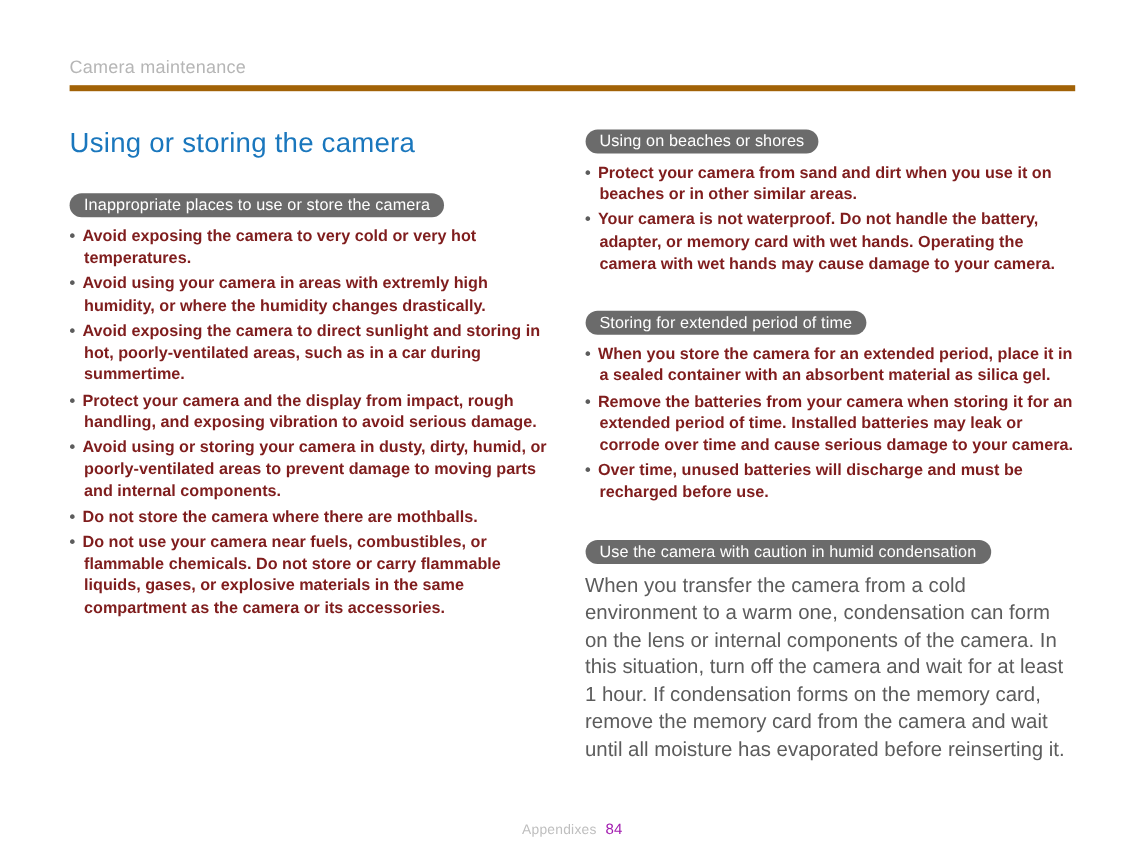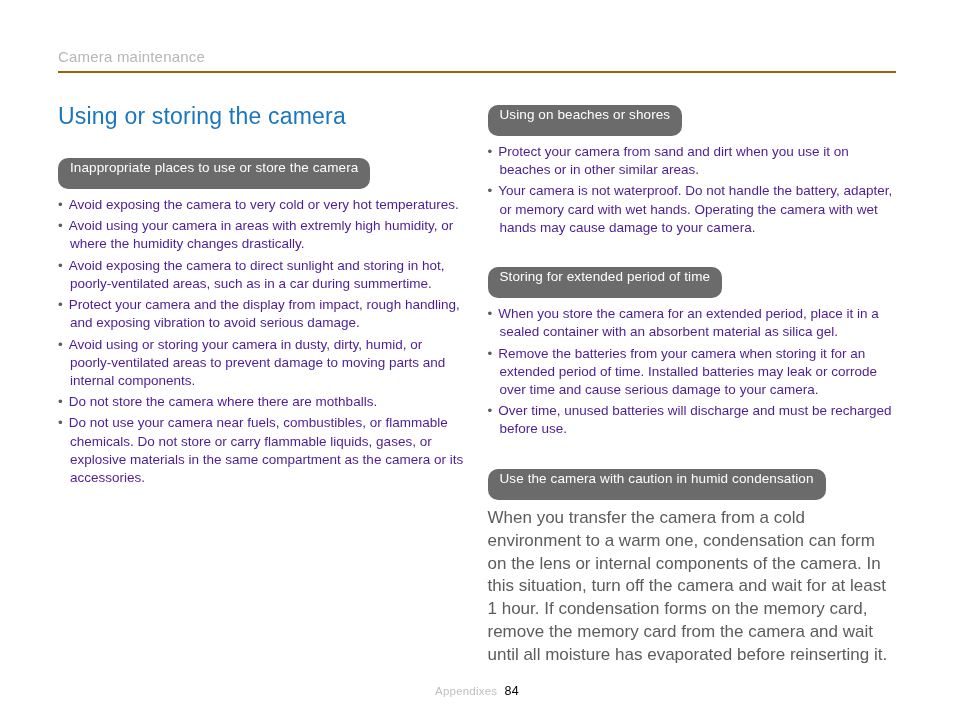--- a/index.html
+++ b/index.html
@@ -1,29 +1,29 @@
 <!DOCTYPE html>
 <html><head>
 <meta charset="utf-8">
 <style>
   * { box-sizing: border-box; margin: 0; padding: 0; }
   html, body { width: 954px; height: 720px; background: #ffffff; font-family: Arial, Helvetica, sans-serif; color: #5c5c5c; }
   .page { padding: 48px 58px 0 58px; position: relative; height: 720px; }
-  .running-head { font-size: 15px; font-weight: 300; color: #b6b6b6; letter-spacing: 0.2px; border-bottom: 2px solid #a16207; padding-bottom: 6px; margin-bottom: 30px; }
+  .running-head { font-size: 15px; font-weight: 300; color: #b6b6b6; letter-spacing: 0.2px; border-bottom: 5px solid #a16207; padding-bottom: 6px; margin-bottom: 30px; }
   .cols { display: flex; gap: 21px; }
   .col { flex: 1; }
   .main-heading { font-size: 23px; font-weight: 400; color: #1a77bd; letter-spacing: 0.2px; margin-bottom: 28px; }
-  .pill { display: inline-block; background: #6b6b6b; color: #ffffff; border-radius: 10px; padding: 2px 12px 14px; font-size: 13.5px; font-weight: 400; letter-spacing: 0.1px; margin-bottom: 7px; }
+  .pill { display: inline-block; background: #6b6b6b; color: #ffffff; border-radius: 10px; padding: 2px 12px 3px; font-size: 13.5px; font-weight: 400; letter-spacing: 0.1px; margin-bottom: 7px; }
   ul.bullets { list-style: none; margin-bottom: 30px; }
-  ul.bullets li { font-size: 13.5px; line-height: 1.35; color: #4c1d95; padding-left: 12px; text-indent: -12px; margin-bottom: 3px; font-weight: 400; }
+  ul.bullets li { font-size: 13.5px; line-height: 1.35; color: #7f1d1d; padding-left: 12px; text-indent: -12px; margin-bottom: 3px; font-weight: 700; }
   ul.bullets li::before { content: "\2022"; padding-right: 6px; color: #5c5c5c; }
   .para { font-size: 17px; line-height: 1.35; color: #5c5c5c; margin-bottom: 30px; }
   .col-right-top { margin-top: 2px; }
   .footer { position: absolute; bottom: 22px; left: 0; right: 0; text-align: center; font-size: 11.5px; color: #bfbfbf; letter-spacing: 0.2px; }
-  .footer .num { color: #000000; font-size: 12.5px; margin-left: 4px; }
+  .footer .num { color: #a21caf; font-size: 12.5px; margin-left: 4px; }
 </style>
 </head>
 <body>
 
 <div class="page">
 
   <div class="running-head">Camera maintenance</div>
 
   <div class="cols">
 

